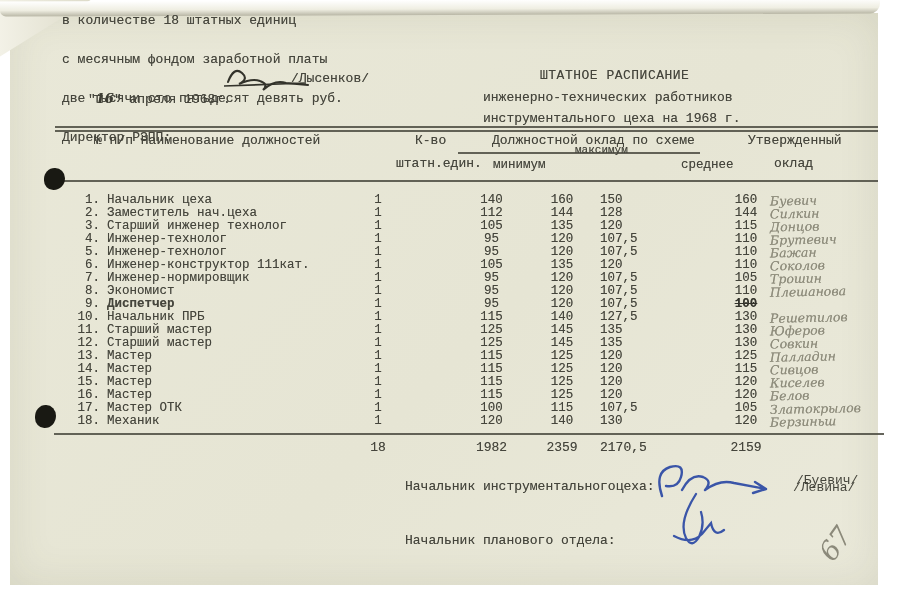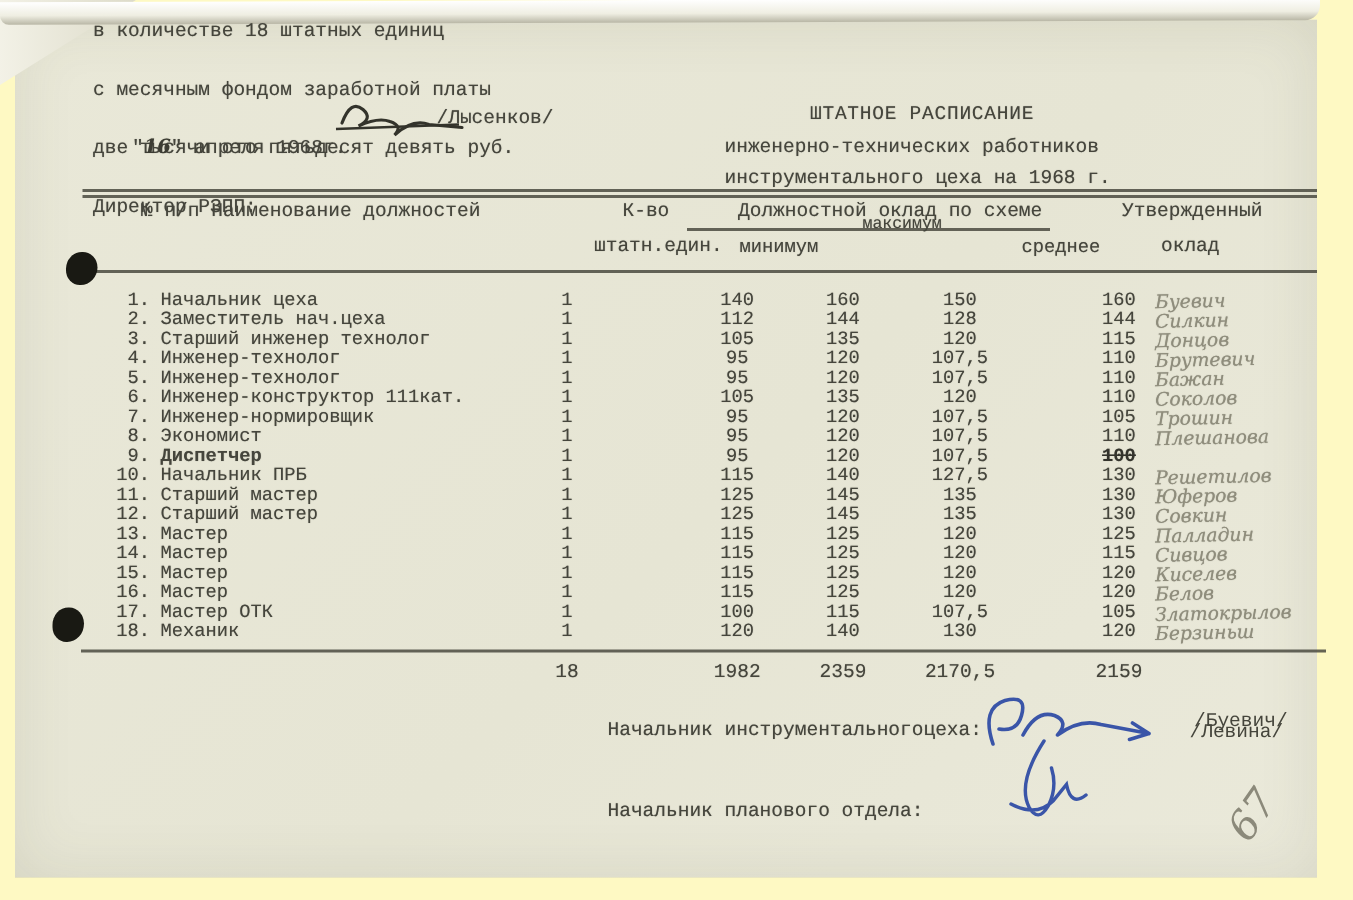--- a/index.html
+++ b/index.html
@@ -1,17 +1,17 @@
 <!DOCTYPE html>
 <html><head>
 <meta charset="utf-8">
 <style>
   html,body{margin:0;padding:0;background:#15140f;}
   #stage{position:relative;width:902px;height:600px;overflow:hidden;
-         background:#fef9c3;font-family:"Liberation Mono","DejaVu Sans Mono",monospace;}
+         background:#ffffff;font-family:"Liberation Mono","DejaVu Sans Mono",monospace;}
   
   .top-curl{position:absolute;left:0;top:0;width:880px;height:15px;
             background:linear-gradient(#ffffff, #efeee2 60%, #b9b7a6);
             border-radius:0 0 10px 6px;transform:rotate(-.2deg);z-index:3;}
   .corner-page{position:absolute;left:-28px;top:-30px;width:110px;height:64px;
             background:linear-gradient(120deg,#fbfaf2,#dddbc9);transform:rotate(-32deg);z-index:2;}
   
   .paper{position:absolute;left:10px;top:13px;width:868px;height:572px;
          background:linear-gradient(135deg,#e9e8d8 0%,#e6e5d4 55%,#eae9da 100%);
          box-shadow:inset 0 0 40px rgba(90,90,60,.12);z-index:1;}
@@ -32,21 +32,21 @@
   
   #rows{position:absolute;left:0;top:193px;width:902px;z-index:4;}
   .trow{position:relative;height:13px;}
   .cell{position:absolute;top:0;color:#45453c;font-size:12.5px;white-space:pre;
         text-shadow:0 0 .6px rgba(70,70,60,.5);}
   .c-num{left:60px;width:40px;text-align:right;}
   .c-title{left:107px;}
   .c-qty{left:362px;width:32px;text-align:center;}
   .c-min{left:463px;width:57px;text-align:center;}
   .c-max{left:533px;width:58px;text-align:center;}
-  .c-avg{left:600px;width:80px;text-align:center;}
+  .c-avg{left:600px;width:80px;text-align:left;}
   .c-app{left:716px;width:60px;text-align:center;}
   .c-name{left:770px;font-size:12.5px;color:#8f8d7c;transform:rotate(-1.2deg);
           font-family:"DejaVu Serif","Liberation Serif",serif;font-style:italic;}
   .struck{text-decoration:line-through;font-weight:bold;color:#33332c;}
   .boldrow{font-weight:bold;}
 
   .totals .cell{font-size:13px;}
   .sig-label{line-height:27px;}
   .sig-name{position:absolute;color:#45453c;font-size:13px;z-index:6;}
   svg.sig{position:absolute;z-index:6;overflow:visible;}

